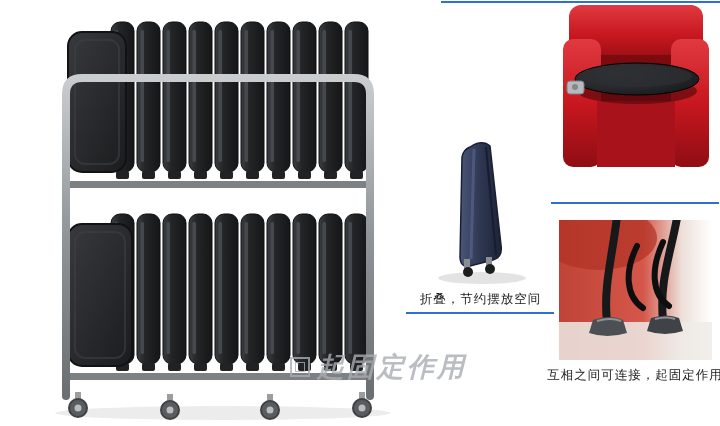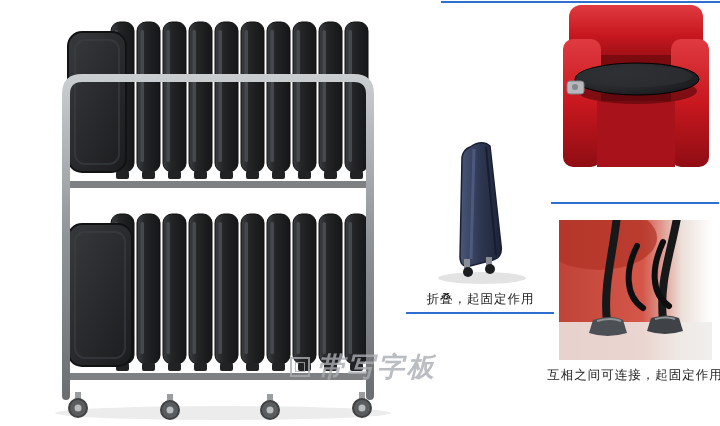--- a/index.html
+++ b/index.html
@@ -128,21 +128,21 @@
         <use href="#caster" x="60" y="394"></use>
         <use href="#caster" x="152" y="396"></use>
         <use href="#caster" x="252" y="396"></use>
         <use href="#caster" x="344" y="394"></use>
       </g>
     </svg>
   </figure>
 
   <div class="watermark">
     <span class="wm-badge"></span>
-    <span class="wm-text">带写字板</span>
+    <span class="wm-text">起固定作用</span>
   </div>
 
   <figure id="fold-figure">
     <svg viewBox="0 0 122 150" aria-hidden="true">
       <defs>
         <linearGradient id="navyG" x1="0" y1="0" x2="1" y2="0">
           <stop offset="0" stop-color="#4a5679"></stop>
           <stop offset="0.5" stop-color="#2e3750"></stop>
           <stop offset="1" stop-color="#1d2438"></stop>
         </linearGradient>
@@ -150,21 +150,21 @@
       <ellipse cx="58" cy="141" rx="44" ry="6" fill="#e3e3e3"></ellipse>
       <path d="M46,10 Q58,2 66,9 L77,108 Q79,120 69,123 L46,129 Q37,131 36,121 L38,20 Q39,13 46,10 Z" fill="url(#navyG)" stroke="#1a2033" stroke-width="1.5"></path>
       <path d="M50,12 L47,122" stroke="#5b6793" stroke-width="3" opacity="0.6" fill="none"></path>
       <path d="M62,10 L72,118" stroke="#171d30" stroke-width="2" fill="none"></path>
       <rect x="40" y="122" width="6" height="10" fill="#8a8e94"></rect>
       <rect x="62" y="120" width="6" height="10" fill="#8a8e94"></rect>
       <circle cx="44" cy="135" r="5" fill="#1c1d1f"></circle>
       <circle cx="66" cy="132" r="5" fill="#1c1d1f"></circle>
     </svg>
   </figure>
-  <div class="caption" id="fold-caption">折叠，起固定作用</div>
+  <div class="caption" id="fold-caption">折叠，节约摆放空间</div>
   <div class="hline" id="line-mid"></div>
 
   <figure id="tablet-figure">
     <svg viewBox="0 0 158 168" aria-hidden="true">
       <defs>
         <linearGradient id="redG" x1="0" y1="0" x2="0" y2="1">
           <stop offset="0" stop-color="#e03a40"></stop>
           <stop offset="0.5" stop-color="#c8171f"></stop>
           <stop offset="1" stop-color="#8f0d13"></stop>
         </linearGradient>

